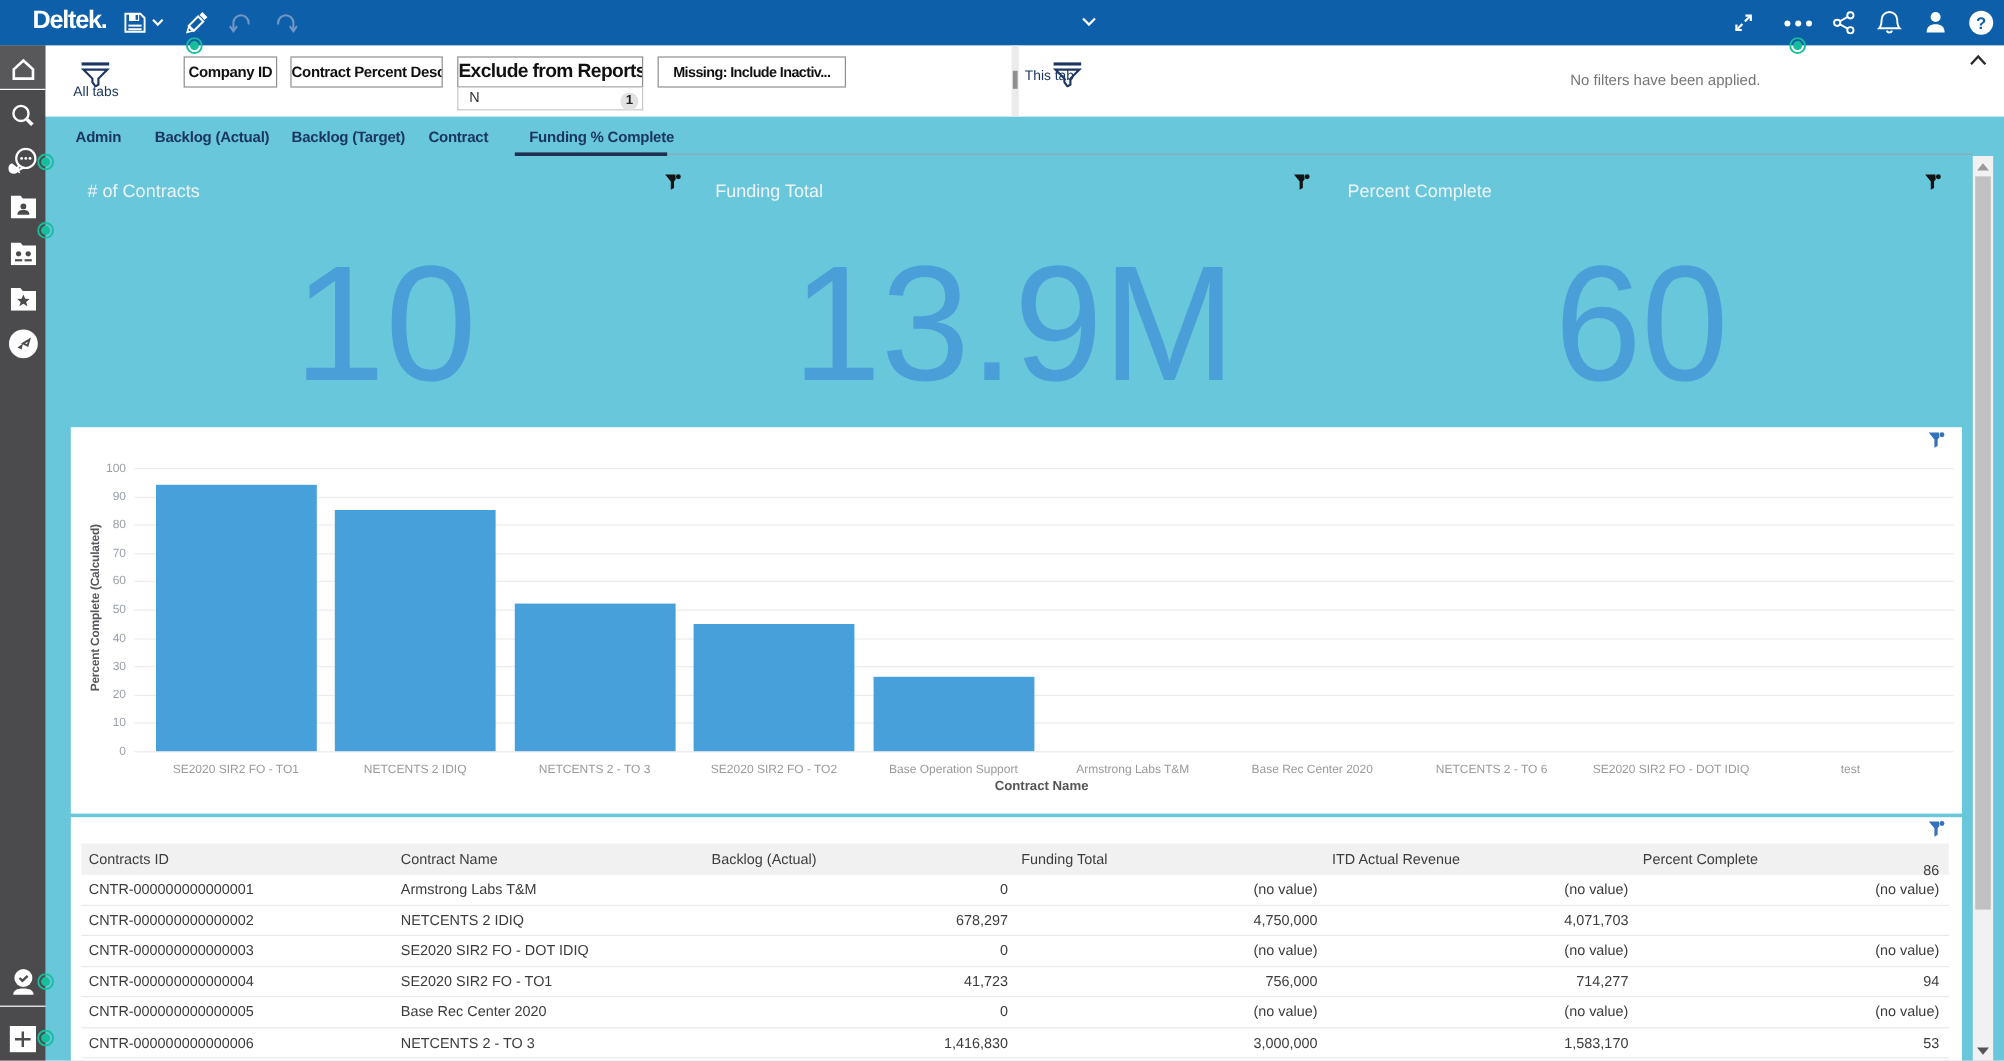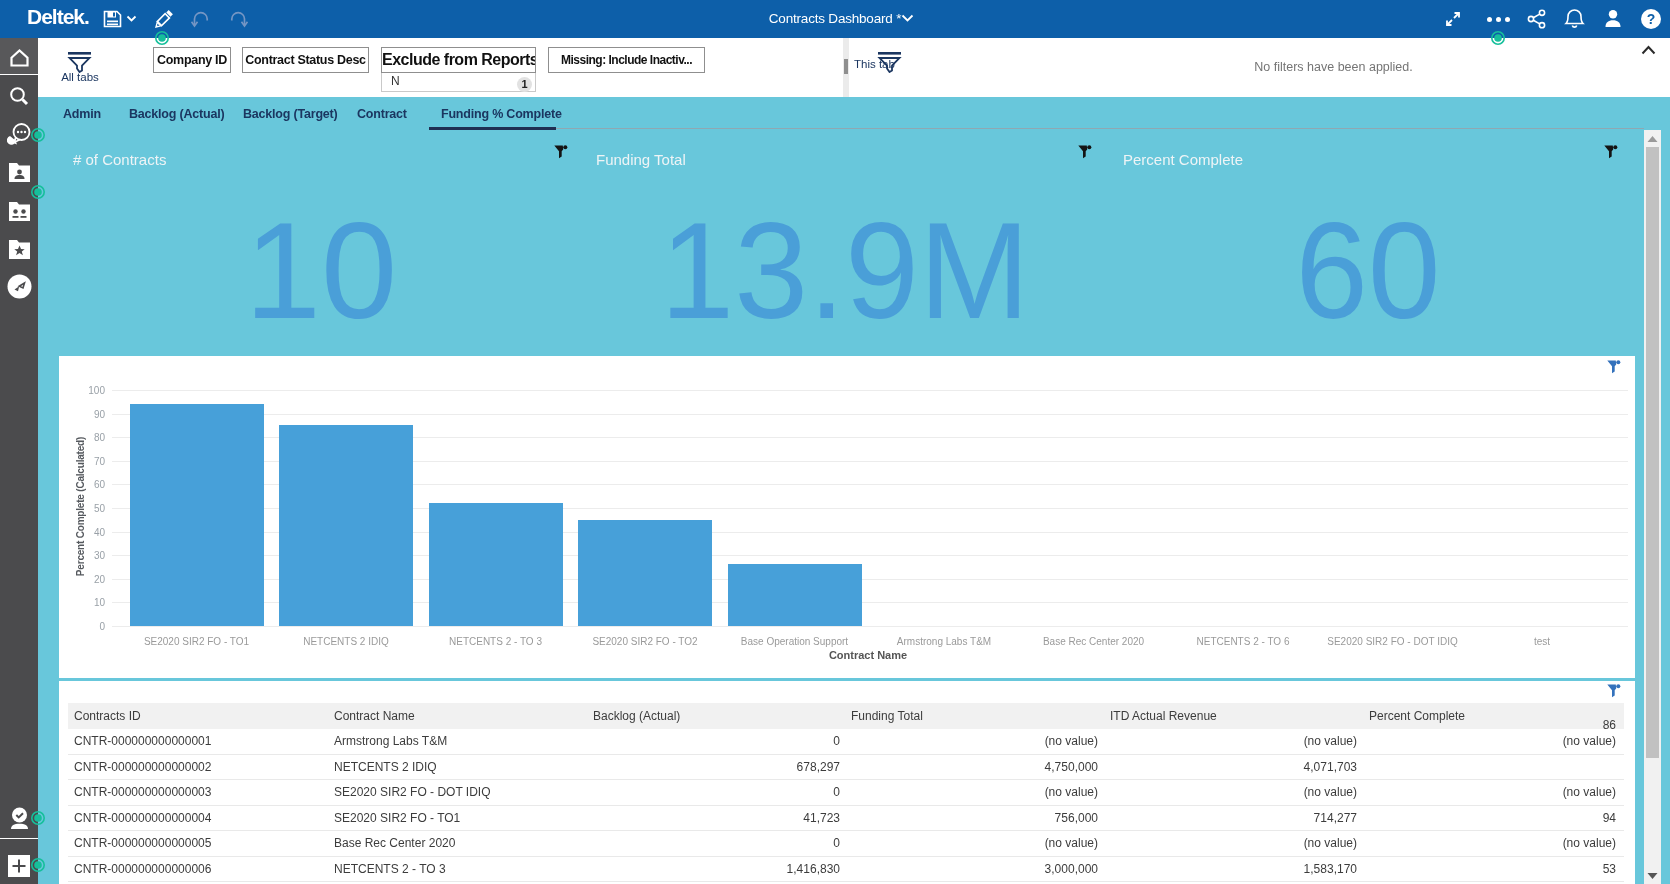--- a/index.html
+++ b/index.html
@@ -48,21 +48,20 @@
 
 #vscroll { left:1644px; top:130px; width:17px; height:754px; background:#f1f1f1; }
 #vthumb { left:1646px; top:147px; width:13px; height:611px; background:#c1c1c1; }
 </style>
 </head>
 <body>
 <div id="page">
   <div class="abs" id="content"></div>
   <div class="abs" id="topbar"></div>
   <div class="abs" id="logo">Deltek.</div>
-  <div class="abs" id="title">Contracts Dashboard *</div>
   <div class="abs" id="sidebar"></div>
   <div class="abs" id="sidehome"></div>
   <div class="abs" id="filterbar"></div>
 
   <svg class="abs" style="left:103px;top:10px" width="19" height="18" viewBox="0 0 19 18">
     <path d="M1.5 1.5 H14 L17.5 5 V16.5 H1.5 Z" fill="none" stroke="#fff" stroke-width="1.6"></path>
     <rect x="4.5" y="1.5" width="8.5" height="6" fill="#fff"></rect>
     <rect x="10" y="2.5" height="4" width="2" fill="#0d5fa9"></rect>
     <rect x="4" y="10.5" width="11" height="1.7" fill="#fff"></rect>
     <rect x="4" y="13.5" width="11" height="1.7" fill="#fff"></rect>
@@ -163,33 +162,33 @@
     <rect x="0" y="0" width="22" height="22" fill="#fff"></rect>
     <path d="M11 4.5 V17.5 M4.5 11 H17.5" stroke="#4b4b4d" stroke-width="2"></path>
   </svg>
 
   <svg class="abs" style="left:67px;top:51px" width="25" height="22" viewBox="0 0 25 22">
     <rect x="1" y="1" width="23" height="2.6" fill="#1b3660"></rect>
     <path d="M2.5 7 H22.5 L15 14.5 V19.5 L12.5 21 L10 17.5 V14.5 Z" fill="none" stroke="#1b3660" stroke-width="1.8"></path>
   </svg>
   <div class="abs navy" style="left:45px;top:71px;width:70px;text-align:center;font-size:11.5px">All tabs</div>
   <div class="chip" style="left:153px;width:78px">Company ID</div>
-  <div class="chip" style="left:242px;width:127px">Contract Status Desc</div>
+  <div class="chip" style="left:242px;width:127px">Contract Percent Desc</div>
   <div class="chip" style="left:381px;width:155px;font-size:16px;letter-spacing:-0.5px">Exclude from Reports (Y/...</div>
   <div class="chip" style="left:548px;width:157px;font-size:12px;letter-spacing:-0.5px">Missing: Include Inactiv...</div>
   <div class="abs" id="chipinput" style="left:381px;top:73px;width:155px;height:19px;line-height:17px;padding-left:9px">N</div>
   <div class="abs" style="left:517px;top:77px;width:15px;height:15px;border-radius:50%;background:#e2e2e2;color:#222;font-size:11px;font-weight:bold;text-align:center;line-height:15px">1</div>
   <div class="abs" style="left:843px;top:38px;width:6px;height:59px;background:#ebebeb"></div>
   <div class="abs" style="left:844px;top:59px;width:4px;height:15px;background:#8f8f8f"></div>
   <svg class="abs" style="left:877px;top:51px" width="25" height="22" viewBox="0 0 25 22">
     <rect x="1" y="1" width="23" height="2.6" fill="#1b3660"></rect>
     <path d="M2.5 7 H22.5 L15 14.5 V19.5 L12.5 21 L10 17.5 V14.5 Z" fill="none" stroke="#1b3660" stroke-width="1.8"></path>
   </svg>
   <div class="abs navy" style="left:854px;top:58px;width:70px;text-align:left;font-size:11.5px">This tab</div>
-  <div class="abs" id="nofilters" style="left:1162px;top:60px;width:343px;text-align:center">No filters have been applied.</div>
+  <div class="abs" id="nofilters" style="left:1124px;top:60px;width:343px;text-align:right">No filters have been applied.</div>
   <svg class="abs" style="left:1641px;top:45px" width="15" height="10" viewBox="0 0 15 10">
     <path d="M1.5 8.5 L7.5 2 L13.5 8.5" fill="none" stroke="#2b2b2b" stroke-width="2"></path>
   </svg>
 
   <div class="tab" style="left:63px;top:107px">Admin</div>
   <div class="tab" style="left:129px;top:107px">Backlog (Actual)</div>
   <div class="tab" style="left:243px;top:107px">Backlog (Target)</div>
   <div class="tab" style="left:357px;top:107px">Contract</div>
   <div class="tab" style="left:441px;top:107px">Funding % Complete</div>
   <div id="tabunder" style="left:429px;top:127px;width:127px"></div>

